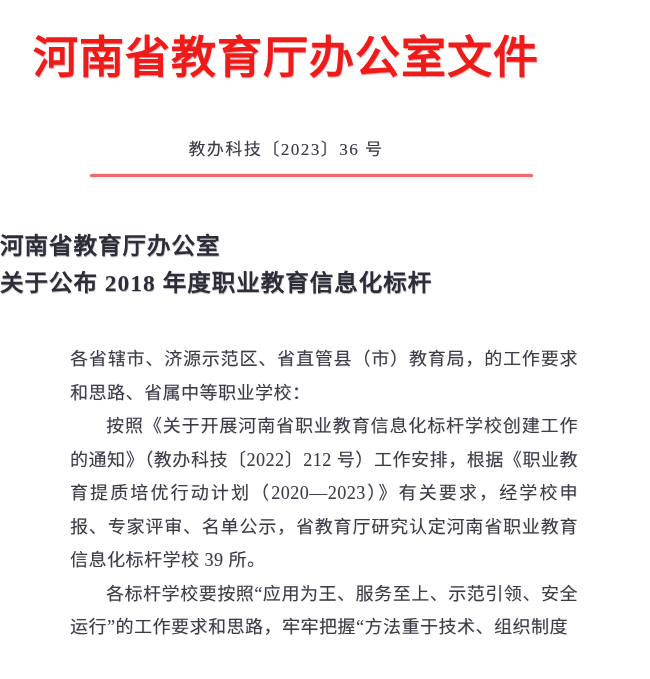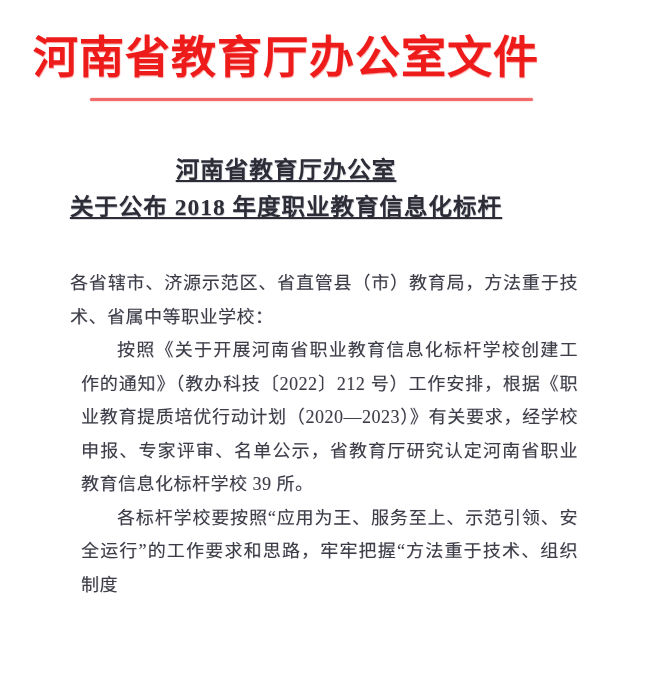--- a/index.html
+++ b/index.html
@@ -43,63 +43,62 @@
     margin-top: 12px;
     margin-left: 90px;
     width: 443px;
     height: 3px;
     border-radius: 2px;
     background: #f16a6a;
     box-shadow: 0 0 1.5px rgba(244, 120, 120, 0.8);
   }
   .doc-title {
     margin-top: 51px;
-    text-align: center;
+    text-align: left;
     font-size: 23.5px;
     line-height: 37px;
     font-weight: 700;
     letter-spacing: 1px;
     color: #2d2d38;
     text-shadow: 0.5px 0.5px 0.8px rgba(70, 70, 95, 0.4);
-    text-decoration: underline;
   }
   .body-text {
     margin-top: 41px;
     margin-left: 70px;
     width: 508px;
     font-size: 18px;
     line-height: 33.5px;
     letter-spacing: 0.5px;
     text-align: justify;
     color: #3c3c46;
     text-shadow: 0.4px 0.4px 0.7px rgba(90, 90, 115, 0.35);
   }
   .body-text p {
     margin: 0;
     padding: 0;
   }
   .body-text p.indent {
     text-indent: 2em;
-    margin-left: 11px;
   }
 </style>
 </head>
 <body>
 
 <div class="page">
 
   <div class="header-title">河南省教育厅办公室文件</div>
 
+  <div class="doc-number">教办科技〔2023〕36 号</div>
 
   <div class="red-rule"></div>
 
   <div class="doc-title">
     <div class="t-line">河南省教育厅办公室</div>
     <div class="t-line">关于公布 2018 年度职业教育信息化标杆</div>
   </div>
 
   <div class="body-text">
-    <p>各省辖市、济源示范区、省直管县（市）教育局，方法重于技术、省属中等职业学校：</p>
+    <p>各省辖市、济源示范区、省直管县（市）教育局，的工作要求和思路、省属中等职业学校：</p>
     <p class="indent">按照《关于开展河南省职业教育信息化标杆学校创建工作的通知》（教办科技〔2022〕212 号）工作安排，根据《职业教育提质培优行动计划（2020—2023）》有关要求，经学校申报、专家评审、名单公示，省教育厅研究认定河南省职业教育信息化标杆学校 39 所。</p>
     <p class="indent">各标杆学校要按照“应用为王、服务至上、示范引领、安全运行”的工作要求和思路，牢牢把握“方法重于技术、组织制度</p>
   </div>
 
 </div>
 
 </body></html>

